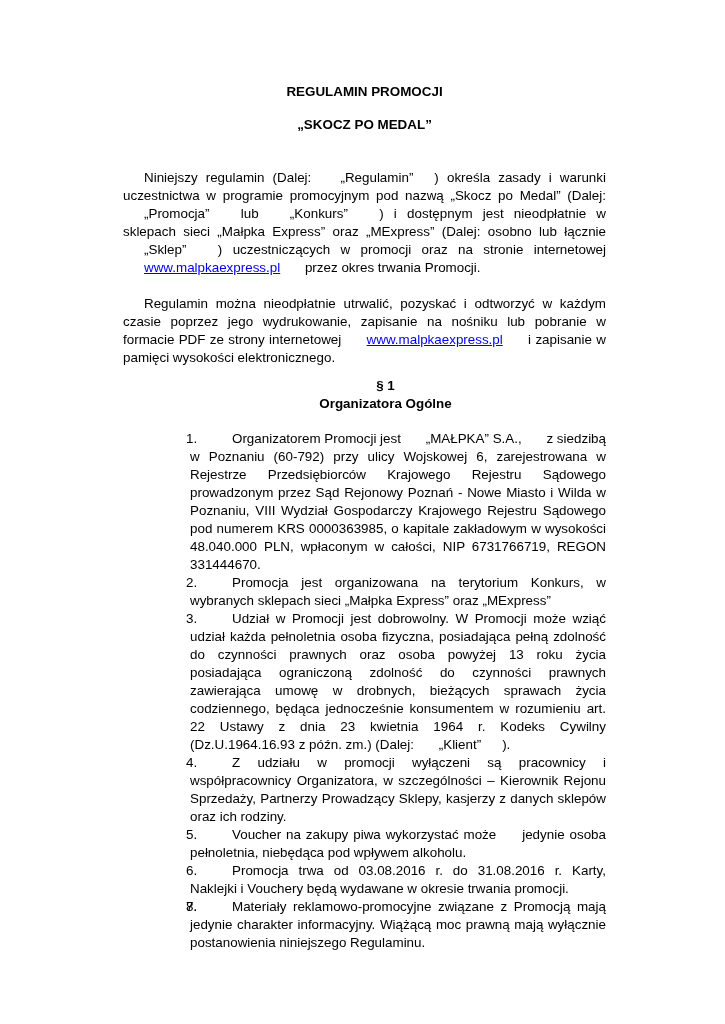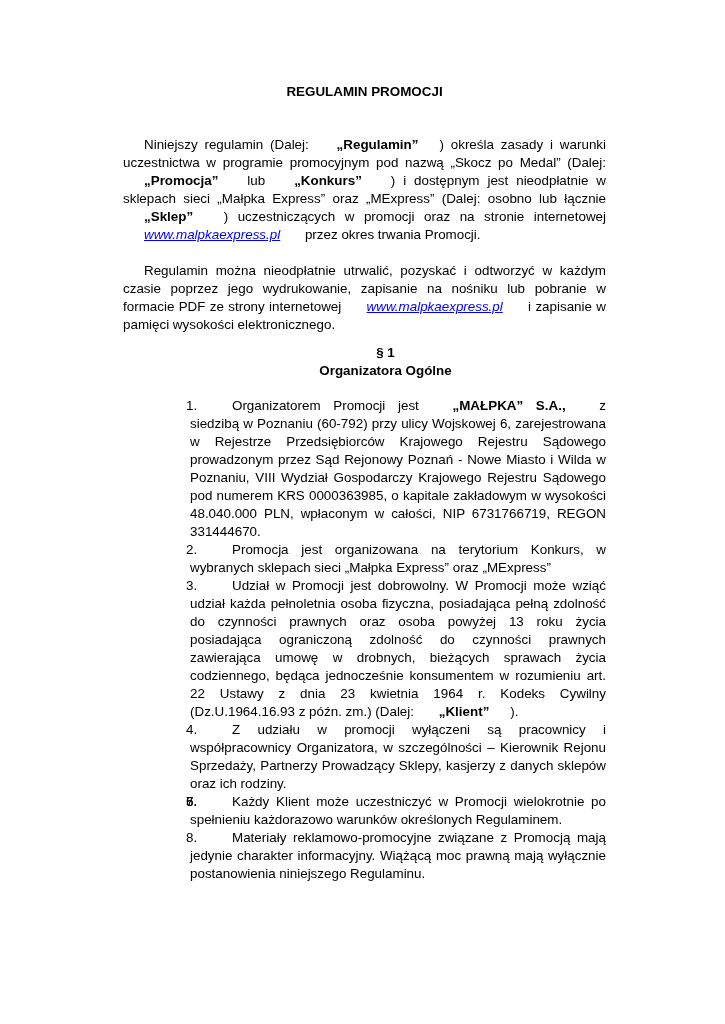--- a/index.html
+++ b/index.html
@@ -46,28 +46,29 @@
     position: relative;
     padding-left: 46px;
     text-align: justify;
   }
   .marker {
     position: absolute;
     left: 21px;
     top: 0;
     white-space: nowrap;
   }
-  .b { font-weight: bold; }
-  a.link { color: var(--link); text-decoration: underline; cursor: pointer; font-style: italic; }
+  .b { font-weight: normal; }
+  a.link { color: var(--link); text-decoration: underline; cursor: pointer; }
 </style>
 </head>
 <body>
 
 <div class="page">
   <p class="doc-title">REGULAMIN PROMOCJI</p>
+  <p class="doc-subtitle">„SKOCZ PO MEDAL”</p>
 
   <p class="para para-1"><span>Niniejszy regulamin (Dalej: </span><span class="b">„Regulamin”</span><span>) określa zasady i warunki uczestnictwa w programie promocyjnym pod nazwą „Skocz po Medal” (Dalej: </span><span class="b">„Promocja”</span><span> lub </span><span class="b">„Konkurs”</span><span> ) i dostępnym jest nieodpłatnie w sklepach sieci „Małpka Express” oraz „MExpress” (Dalej: osobno lub łącznie </span><span class="b">„Sklep”</span><span> ) uczestniczących w promocji oraz na stronie internetowej </span><a class="link" href="#">www.malpkaexpress.pl</a><span> przez okres trwania Promocji.</span></p>
   <p class="para para-2"><span>Regulamin można nieodpłatnie utrwalić, pozyskać i odtworzyć w każdym czasie poprzez jego wydrukowanie, zapisanie na nośniku lub pobranie w formacie PDF ze strony internetowej </span><a class="link" href="#">www.malpkaexpress.pl</a><span> i zapisanie w pamięci wysokości elektronicznego.</span></p>
 
   <div class="sec-head">
     <div>§ 1</div>
     <div>Organizatora Ogólne</div>
   </div>
 
   <ol class="items">
@@ -82,26 +83,27 @@
     <li>
       <span class="marker">3.</span>
       <span><span>Udział w Promocji jest dobrowolny. W Promocji może wziąć udział każda pełnoletnia osoba fizyczna, posiadająca pełną zdolność do czynności prawnych oraz osoba powyżej 13 roku życia posiadająca ograniczoną zdolność do czynności prawnych zawierająca umowę w drobnych, bieżących sprawach życia codziennego, będąca jednocześnie konsumentem w rozumieniu art. 22 Ustawy z dnia 23 kwietnia 1964 r. Kodeks Cywilny (Dz.U.1964.16.93 z późn. zm.) (Dalej: </span><span class="b">„Klient”</span><span>).</span></span>
     </li>
     <li>
       <span class="marker">4.</span>
       <span><span>Z udziału w promocji wyłączeni są pracownicy i współpracownicy Organizatora, w szczególności – Kierownik Rejonu Sprzedaży, Partnerzy Prowadzący Sklepy, kasjerzy z danych sklepów oraz ich rodziny.</span></span>
     </li>
     <li>
       <span class="marker">5.</span>
+      <span><span>Voucher na zakupy piwa wykorzystać może </span><span class="b">jedynie osoba pełnoletnia, niebędąca pod wpływem alkoholu.</span></span>
     </li>
     <li>
       <span class="marker">6.</span>
+      <span><span>Promocja trwa od 03.08.2016 r. do 31.08.2016 r. Karty, Naklejki i Vouchery będą wydawane w okresie trwania promocji.</span></span>
     </li>
     <li>
       <span class="marker">7.</span>
-      <span><span>Każdy Klient może uczestniczyć w Promocji wielokrotnie po spełnieniu każdorazowo warunków określonych Regulaminem.</span></span>
     </li>
     <li>
       <span class="marker">8.</span>
       <span><span>Materiały reklamowo-promocyjne związane z Promocją mają jedynie charakter informacyjny. Wiążącą moc prawną mają wyłącznie postanowienia niniejszego Regulaminu.</span></span>
     </li>
   </ol>
 </div>
 
 </body></html>

